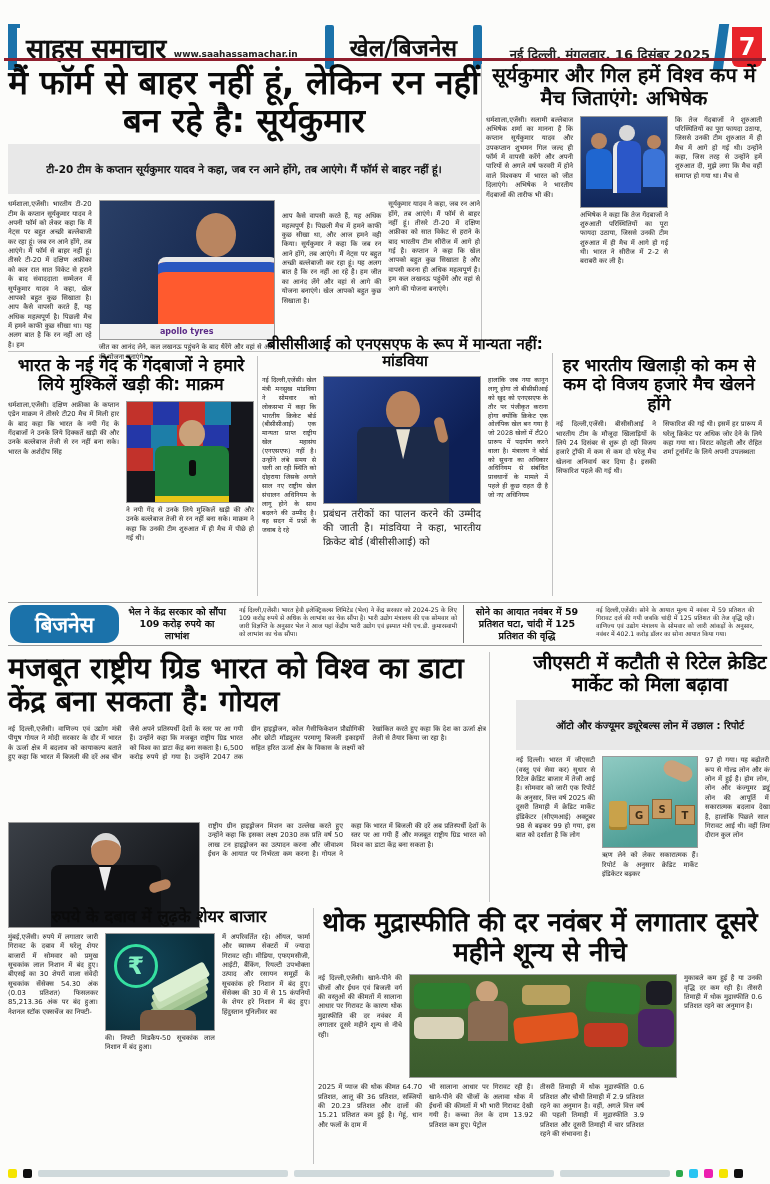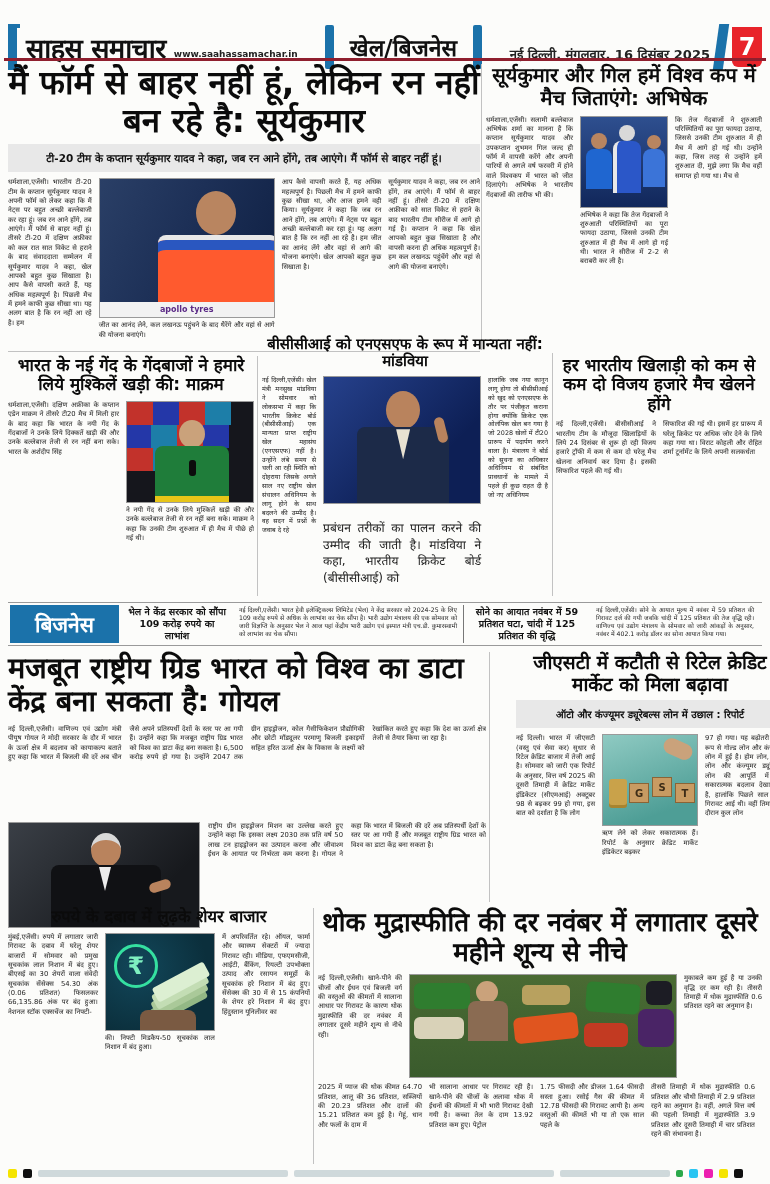--- a/index.html
+++ b/index.html
@@ -21,32 +21,32 @@
   .paper-name{font-size:27px;font-weight:800;letter-spacing:-.5px;white-space:nowrap;}
   .website{font-size:9px;font-weight:700;color:#222;margin:14px 4px 0 2px;white-space:nowrap;}
   .section-title{font-size:23px;font-weight:800;white-space:nowrap;padding:0 10px;}
   .dateline{font-size:13px;font-weight:700;color:#222;margin-top:13px;white-space:nowrap;}
   .page-badge{width:30px;height:40px;background:var(--page-red);color:#fff;font-size:24px;font-weight:800;
     display:flex;align-items:center;justify-content:center;border-radius:0 0 6px 6px;}
   .mh-ribbon{width:10px;height:46px;background:var(--accent-blue);transform:skewX(-8deg);}
   .masthead-rule{left:4px;top:58px;width:762px;height:3px;background:var(--maroon);}
   
   .hl{font-weight:800;text-align:center;line-height:1.14;color:#0b0b0b;}
-  .standfirst{background:#e8e8e8;font-size:10.5px;font-weight:700;text-align:center;padding:7px 4px;margin-top:5px;}
+  .standfirst{background:#e8e8e8;font-size:10.5px;font-weight:700;text-align:center;padding:18px 4px;margin-top:5px;}
   .body-text{font-size:6.8px;line-height:1.38;text-align:justify;color:#1c1c1c;}
   .cols{display:flex;gap:7px;margin-top:6px;}
   .vrule{width:1px;background:var(--rule);}
   .hrule{height:1px;background:var(--rule);}
   
   .photo{position:relative;overflow:hidden;border:1px solid #9a9a9a;}
   .head-c{position:absolute;border-radius:50%;background:#b98560;}
   .torso{position:absolute;border-radius:8px 8px 0 0;}
   
   .bizband{left:8px;top:602px;width:754px;height:44px;border-top:1px solid #9a9a9a;border-bottom:1px solid #9a9a9a;display:flex;align-items:stretch;}
-  .bizbox{background:var(--accent-blue);color:#fff;font-size:21px;font-weight:800;display:flex;align-items:center;justify-content:center;width:109px;margin:2px;}
+  .bizbox{background:var(--accent-blue);color:#fff;font-size:21px;font-weight:800;display:flex;align-items:center;justify-content:center;width:109px;margin:2px;border-radius:13px;}
   .briefhead{font-size:9.5px;font-weight:800;text-align:center;display:flex;align-items:center;padding:0 5px;line-height:1.25;}
   .briefbody{font-size:6.2px;line-height:1.3;text-align:justify;padding:3px 6px;color:#222;}
   .bsep{width:1px;background:#777;margin:2px 0;}
   
   .marks{left:8px;top:1168px;width:754px;height:11px;display:flex;align-items:center;gap:6px;}
   .sq{width:9px;height:9px;border-radius:2px;}
   .gbar{height:7px;background:#cfd9db;border-radius:2px;}
 </style>
 </head>
 <body>
@@ -76,21 +76,21 @@
       <div style="width:176px;">
         <div class="photo" style="width:176px;height:140px;background:linear-gradient(115deg,#2a3f66,#1d3057 45%,#0e1f42);">
           <div class="head-c" style="width:40px;height:44px;left:96px;top:12px;"></div>
           <div class="torso" style="width:120px;height:70px;left:58px;top:56px;background:#ff5a2e;border-top:5px solid #e8e8e8;box-shadow:inset 0 10px 0 #2a57c0;"></div>
           <div style="position:absolute;left:0;bottom:0;width:100%;height:15px;background:#f2f2f2;display:flex;align-items:center;justify-content:center;">
             <span style="font-size:8px;font-weight:800;color:#5b2a86;">apollo tyres</span>
           </div>
         </div>
         <div class="body-text" style="margin-top:3px;">जीत का आनंद लेने, कल लखनऊ पहुंचने के बाद थैरेंगे और वहां से आगे की योजना बनाएंगे।</div>
       </div>
-      <div class="body-text" style="width:100px;">आप कैसे वापसी करते हैं, यह अधिक महत्वपूर्ण है। पिछली मैच में हमने काफी कुछ सीखा था, और आज हमने वही किया। सूर्यकुमार ने कहा कि जब रन आने होंगे, तब आएंगे। मैं नेट्स पर बहुत अच्छी बल्लेबाजी कर रहा हूं। यह अलग बात है कि रन नहीं आ रहे है। हम जीत का आनंद लेंगे और वहां से आगे की योजना बनाएंगे। खेल आपको बहुत कुछ सिखाता है।</div>
+      <div class="body-text" style="width:100px;margin-top:12px;">आप कैसे वापसी करते हैं, यह अधिक महत्वपूर्ण है। पिछली मैच में हमने काफी कुछ सीखा था, और आज हमने वही किया। सूर्यकुमार ने कहा कि जब रन आने होंगे, तब आएंगे। मैं नेट्स पर बहुत अच्छी बल्लेबाजी कर रहा हूं। यह अलग बात है कि रन नहीं आ रहे है। हम जीत का आनंद लेंगे और वहां से आगे की योजना बनाएंगे। खेल आपको बहुत कुछ सिखाता है।</div>
       <div class="body-text" style="width:92px;">सूर्यकुमार यादव ने कहा, जब रन आने होंगे, तब आएंगे। मैं फॉर्म से बाहर नहीं हूं। तीसरे टी-20 में दक्षिण अफ्रीका को सात विकेट से हराने के बाद भारतीय टीम सीरीज में आगे हो गई है। कप्तान ने कहा कि खेल आपको बहुत कुछ सिखाता है और वापसी करना ही अधिक महत्वपूर्ण है। हम कल लखनऊ पहुंचेंगे और वहां से आगे की योजना बनाएंगे।</div>
     </div>
   </div>
 
   <div class="abs" style="left:486px;top:64px;width:276px;">
     <div class="hl" style="font-size:20px;">सूर्यकुमार और गिल हमें विश्व कप में मैच जिताएंगे: अभिषेक</div>
     <div class="cols" style="height:246px;overflow:hidden;">
       <div class="body-text" style="width:88px;">धर्मशाला,एजेंसी। सलामी बल्लेबाज अभिषेक शर्मा का मानना है कि कप्तान सूर्यकुमार यादव और उपकप्तान शुभमन गिल जल्द ही फॉर्म में वापसी करेंगे और अपनी पारियों से अगले वर्ष फरवरी में होने वाले विश्वकप में भारत को जीत दिलाएंगे। अभिषेक ने भारतीय गेंदबाजों की तारीफ भी की।</div>
       <div style="width:88px;">
         <div class="photo" style="width:88px;height:92px;background:linear-gradient(180deg,#2e4f8f,#11275a);">
@@ -141,31 +141,31 @@
     <div class="hl" style="font-size:15px;">बीसीसीआई को एनएसएफ के रूप में मान्यता नहीं: मांडविया</div>
     <div class="cols" style="height:216px;overflow:hidden;">
       <div class="body-text" style="width:56px;font-size:6.4px;">नई दिल्ली,एजेंसी। खेल मंत्री मनसुख मांडविया ने सोमवार को लोकसभा में कहा कि भारतीय क्रिकेट बोर्ड (बीसीसीआई) एक मान्यता प्राप्त राष्ट्रीय खेल महासंघ (एनएसएफ) नहीं है। उन्होंने लंबे समय से चली आ रही स्थिति को दोहराया जिसके अगले साल नए राष्ट्रीय खेल संचालन अधिनियम के लागू होने के साथ बदलने की उम्मीद है। वह सदन में प्रश्नों के जवाब दे रहे</div>
       <div style="width:158px;">
         <div class="photo" style="width:158px;height:128px;background:linear-gradient(135deg,#26418c,#0d1f55 70%);">
           <div class="head-c" style="width:34px;height:38px;left:62px;top:14px;background:#b9835d;"></div>
           <div class="torso" style="width:92px;height:80px;left:33px;top:50px;background:#1c2a48;"></div>
           <div style="position:absolute;left:72px;top:52px;width:14px;height:30px;background:#e8e2d2;clip-path:polygon(0 0,100% 0,50% 100%);"></div>
           <div style="position:absolute;left:112px;top:40px;width:10px;height:26px;background:#b9835d;border-radius:5px;transform:rotate(-14deg);"></div>
         </div>
-        <div class="body-text" style="margin-top:16px;font-size:12px;">प्रबंधन तरीकों का पालन करने की उम्मीद की जाती है। मांडविया ने कहा, भारतीय क्रिकेट बोर्ड (बीसीसीआई) को</div>
+        <div class="body-text" style="margin-top:3px;font-size:10px;">प्रबंधन तरीकों का पालन करने की उम्मीद की जाती है। मांडविया ने कहा, भारतीय क्रिकेट बोर्ड (बीसीसीआई) को</div>
       </div>
       <div class="body-text" style="width:62px;font-size:6.4px;">हालांकि जब नया कानून लागू होगा तो बीसीसीआई को खुद को एनएसएफ के तौर पर पंजीकृत कराना होगा क्योंकि क्रिकेट एक ओलंपिक खेल बन गया है जो 2028 खेलों में टी20 प्रारूप में पदार्पण करने वाला है। मंत्रालय ने बोर्ड को सूचना का अधिकार अधिनियम से संबंधित प्रावधानों के मामले में पहले ही कुछ राहत दी है जो नए अधिनियम</div>
     </div>
   </div>
 
   <div class="abs" style="left:556px;top:356px;width:206px;">
     <div class="hl" style="font-size:17px;">हर भारतीय खिलाड़ी को कम से कम दो विजय हजारे मैच खेलने होंगे</div>
     <div class="cols" style="height:158px;overflow:hidden;">
       <div class="body-text" style="width:100px;">नई दिल्ली,एजेंसी। बीसीसीआई ने भारतीय टीम के मौजूदा खिलाड़ियों के लिये 24 दिसंबर से शुरू हो रही विजय हजारे ट्रॉफी में कम से कम दो घरेलू मैच खेलना अनिवार्य कर दिया है। इसकी सिफारिश पहले की गई थी।</div>
-      <div class="body-text" style="width:99px;">सिफारिश की गई थी। इसमें हर प्रारूप में घरेलू क्रिकेट पर अधिक जोर देने के लिये कहा गया था। विराट कोहली और रोहित शर्मा टूर्नामेंट के लिये अपनी सलकर्धता</div>
+      <div class="body-text" style="width:99px;">सिफारिश की गई थी। इसमें हर प्रारूप में घरेलू क्रिकेट पर अधिक जोर देने के लिये कहा गया था। विराट कोहली और रोहित शर्मा टूर्नामेंट के लिये अपनी उपलब्धता</div>
     </div>
   </div>
 
   <div class="abs vrule" style="left:257px;top:356px;height:240px;"></div>
   <div class="abs vrule" style="left:552px;top:353px;height:243px;"></div>
 
   <div class="abs bizband">
     <div class="bizbox">बिजनेस</div>
     <div class="briefhead" style="width:112px;">भेल ने केंद्र सरकार को सौंपा 109 करोड़ रुपये का लाभांश</div>
     <div class="briefbody" style="width:230px;">नई दिल्ली,एजेंसी। भारत हेवी इलेक्ट्रिकल्स लिमिटेड (भेल) ने केंद्र सरकार को 2024-25 के लिए 109 करोड़ रुपये से अधिक के लाभांश का चेक सौंपा है। भारी उद्योग मंत्रालय की एक सोमवार को जारी विज्ञप्ति के अनुसार भेल ने आज यहां केंद्रीय भारी उद्योग एवं इस्पात मंत्री एच.डी. कुमारस्वामी को लाभांश का चेक सौंपा।</div>
@@ -207,21 +207,21 @@
       </div>
       <div class="body-text" style="width:82px;">97 हो गया। यह बढ़ोतरी मुख्य रूप से गोल्ड लोन और कंज्यूमर लोन में हुई है। होम लोन, ऑटो लोन और कंज्यूमर ड्यूरेबल्स लोन की आपूर्ति में भी सकारात्मक बदलाव देखा गया है, हालांकि पिछले साल इनमें गिरावट आई थी। वहीं तिमाही के दौरान कुल लोन</div>
     </div>
   </div>
 
   <div class="abs vrule" style="left:489px;top:652px;height:250px;"></div>
 
   <div class="abs" style="left:8px;top:908px;width:302px;">
     <div class="hl" style="font-size:16.5px;">रुपये के दबाव में लुढ़के शेयर बाजार</div>
     <div class="cols" style="height:222px;overflow:hidden;">
-      <div class="body-text" style="width:94px;">मुंबई,एजेंसी। रुपये में लगातार जारी गिरावट के दबाव में घरेलू शेयर बाजारों में सोमवार को प्रमुख सूचकांक लाल निशान में बंद हुए। बीएसई का 30 शेयरों वाला संवेदी सूचकांक सेंसेक्स 54.30 अंक (0.06 प्रतिशत) फिसलकर 66,135.86 अंक पर बंद हुआ। नेशनल स्टॉक एक्सचेंज का निफ्टी-</div>
+      <div class="body-text" style="width:94px;">मुंबई,एजेंसी। रुपये में लगातार जारी गिरावट के दबाव में घरेलू शेयर बाजारों में सोमवार को प्रमुख सूचकांक लाल निशान में बंद हुए। बीएसई का 30 शेयरों वाला संवेदी सूचकांक सेंसेक्स 54.30 अंक (0.03 प्रतिशत) फिसलकर 85,213.36 अंक पर बंद हुआ। नेशनल स्टॉक एक्सचेंज का निफ्टी-</div>
       <div style="width:110px;">
         <div class="photo" style="width:110px;height:98px;background:radial-gradient(circle at 30% 35%,#12475a,#0b2f3c 70%);">
           <div style="position:absolute;left:8px;top:10px;width:44px;height:44px;border:3px solid #35e0a0;border-radius:50%;display:flex;align-items:center;justify-content:center;color:#7ef0c0;font-size:24px;font-weight:800;">₹</div>
           <div style="position:absolute;left:46px;top:40px;width:58px;height:16px;background:#dcefd2;border-radius:3px;transform:rotate(-28deg);box-shadow:-4px 6px 0 #c3ddb4,-8px 12px 0 #aac999,-12px 18px 0 #93b885;"></div>
           <div style="position:absolute;left:34px;top:76px;width:56px;height:20px;background:#7a5a42;border-radius:8px 8px 0 0;"></div>
         </div>
         <div class="body-text" style="margin-top:3px;">की। निफ्टी मिडकैप-50 सूचकांक लाल निशान में बंद हुआ।</div>
       </div>
       <div class="body-text" style="width:92px;">में अपरिवर्तित रहे। ऑयल, फार्मा और स्वास्थ्य सेक्टरों में ज्यादा गिरावट रही। मीडिया, एफएमसीजी, आईटी, बैंकिंग, रियल्टी उपभोक्ता उत्पाद और रसायन समूहों के सूचकांक हरे निशान में बंद हुए। सेंसेक्स की 30 में से 15 कंपनियों के शेयर हरे निशान में बंद हुए। हिंदुस्तान यूनिलीवर का</div>
     </div>
@@ -241,21 +241,20 @@
         <div style="position:absolute;left:176px;top:8px;width:54px;height:30px;background:#2f7d2f;border-radius:6px;transform:rotate(4deg);"></div>
         <div style="position:absolute;left:174px;top:48px;width:44px;height:24px;background:#c23a22;border-radius:6px;"></div>
         <div style="position:absolute;left:228px;top:34px;width:36px;height:38px;background:#4a2466;border-radius:8px;"></div>
         <div style="position:absolute;left:236px;top:6px;width:26px;height:24px;background:#1c1c24;border-radius:6px;"></div>
       </div>
       <div class="body-text" style="width:78px;height:104px;overflow:hidden;">मुकाबले कम हुई है या उनकी वृद्धि दर कम रही है। तीसरी तिमाही में थोक मुद्रास्फीति 0.6 प्रतिशत रहने का अनुमान है।</div>
     </div>
     <div class="cols" style="height:72px;overflow:hidden;margin-top:5px;">
       <div class="body-text" style="width:104px;">2025 में प्याज की थोक कीमत 64.70 प्रतिशत, आलू की 36 प्रतिशत, सब्जियों की 20.23 प्रतिशत और दालों की 15.21 प्रतिशत कम हुई है। गेहूं, धान और फलों के दाम में</div>
       <div class="body-text" style="width:104px;">भी सालाना आधार पर गिरावट रही है। खाने-पीने की चीजों के अलावा थोक में ईंधनों की कीमतों में भी भारी गिरावट देखी गयी है। कच्चा तेल के दाम 13.92 प्रतिशत कम हुए। पेट्रोल</div>
-      <div class="body-text" style="width:104px;">1.75 फीसदी और डीजल 1.64 फीसदी सस्ता हुआ। रसोई गैस की कीमत में 12.78 फीसदी की गिरावट आयी है। अन्य वस्तुओं की कीमतें भी या तो एक साल पहले के</div>
       <div class="body-text" style="width:104px;">तीसरी तिमाही में थोक मुद्रास्फीति 0.6 प्रतिशत और चौथी तिमाही में 2.9 प्रतिशत रहने का अनुमान है। वहीं, अगले वित्त वर्ष की पहली तिमाही में मुद्रास्फीति 3.9 प्रतिशत और दूसरी तिमाही में चार प्रतिशत रहने की संभावना है।</div>
     </div>
   </div>
 
   <div class="abs vrule" style="left:313px;top:908px;height:256px;"></div>
 
   <div class="abs marks">
     <div class="sq" style="background:#f5e400;"></div>
     <div class="sq" style="background:#101010;"></div>
     <div class="gbar" style="width:250px;"></div>

